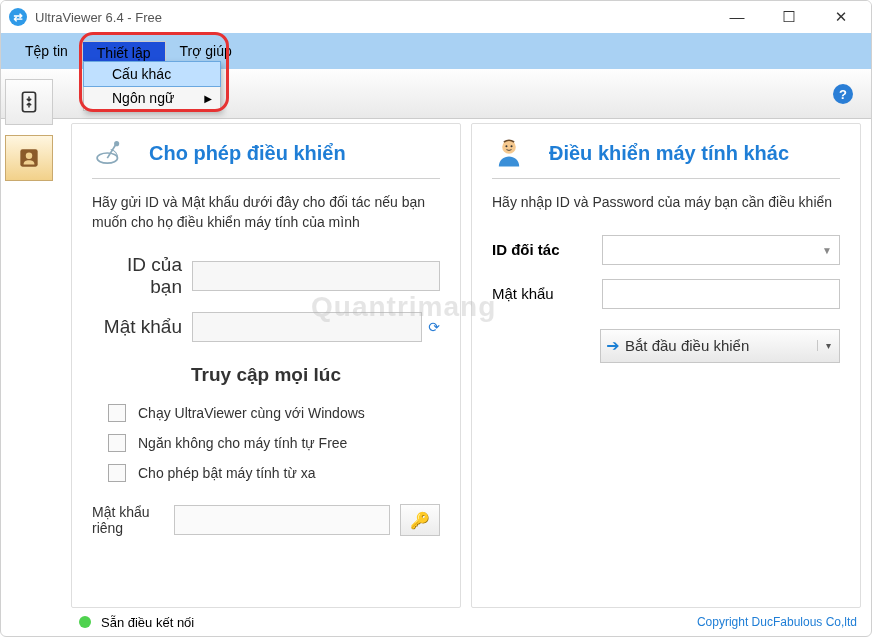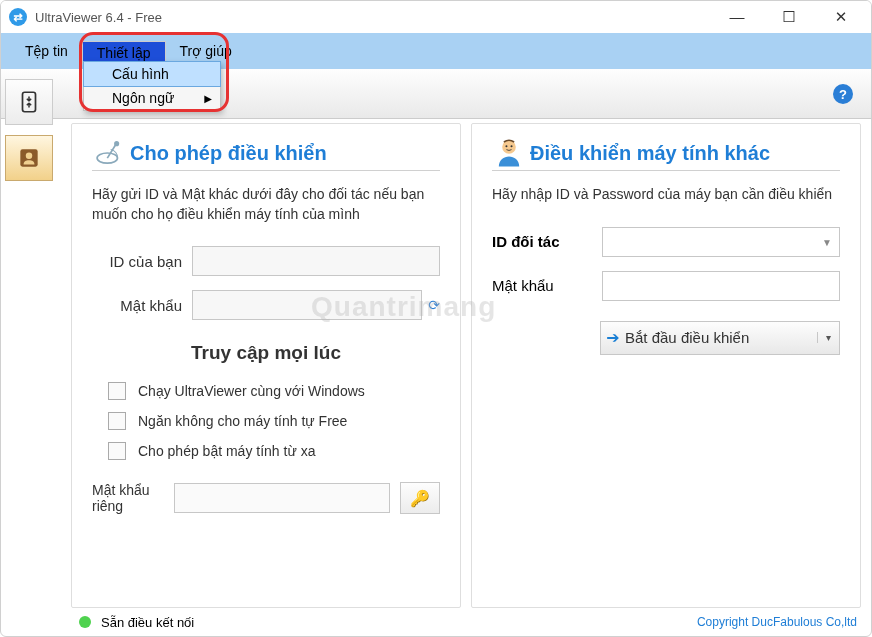--- a/index.html
+++ b/index.html
@@ -34,28 +34,28 @@
 
 .sidebar { position: absolute; left: 4px; top: 72px; width: 56px; display: flex; flex-direction: column; gap: 10px; padding-top: 6px; }
 .sidebar .s-item { width: 48px; height: 46px; border: 1px solid #ccc; background: linear-gradient(#fdfdfd,#ececec); display: flex; align-items: center; justify-content: center; cursor: pointer; }
 .sidebar .s-item.active { border: 1px solid #c9a96e; background: linear-gradient(#fff6e0,#f2d18a); }
 .sidebar svg { width: 26px; height: 26px; }
 
 
 .main { position: absolute; top: 122px; left: 70px; right: 10px; bottom: 28px; display: flex; gap: 10px; }
 .panel { flex: 1; border: 1px solid #dedede; background: #fff; border-radius: 2px; padding: 12px 20px 16px 20px; }
 
-.panel-header { display: flex; align-items: center; gap: 4px; border-bottom: 1.5px solid #d0d0d0; margin-bottom: 14px; }
+.panel-header { display: flex; align-items: center; gap: 23px; border-bottom: 1.5px solid #d0d0d0; padding-bottom: 8px; margin-bottom: 14px; }
 .panel-header .ph-icon { width: 34px; height: 34px; }
 .panel-header .ph-title { color: #1f7ed6; font-size: 20px; font-weight: 600; }
 
 .panel-desc { font-size: 14px; color: #333; line-height: 1.4; margin-bottom: 22px; }
 
 .field-row { display: flex; align-items: center; margin-bottom: 14px; }
-.field-row label { font-size: 15px; color: #333; width: 100px; text-align: right; padding-right: 10px; }
+.field-row label { font-size: 19px; color: #333; width: 100px; text-align: right; padding-right: 10px; }
 .field-row input[type="text"], .field-row input[type="password"] { flex: 1; height: 30px; border: 1px solid #c7c7c7; background: #f7f7f7; padding: 0 8px; font-size: 14px; }
 .refresh-icon { color: #2a7ed6; margin-left: 6px; cursor: pointer; font-size: 14px; }
 
 .section-title { text-align: center; font-size: 19px; font-weight: 600; color: #333; margin: 22px 0 18px; }
 
 .check-row { display: flex; align-items: center; margin-bottom: 12px; font-size: 14px; color: #333; }
 .check-row .cb { width: 18px; height: 18px; border: 1px solid #aaa; background: #fafafa; margin-right: 12px; margin-left: 16px; cursor: pointer; }
 
 .priv-row { display: flex; align-items: center; margin-top: 22px; gap: 10px; }
 .priv-row label { font-size: 14px; color: #333; width: 72px; }
@@ -100,21 +100,21 @@
   <div class="menu-item">Tệp tin</div>
   <div class="menu-item open">Thiết lập</div>
   <div class="menu-item">Trợ giúp</div>
 </div>
 
 <div class="toolbar-strip">
   <div class="help-icon">?</div>
 </div>
 
 <div class="dropdown">
-  <div class="dd-item selected">Cấu hình</div>
+  <div class="dd-item selected">Cấu khác</div>
   <div class="dd-item">
     <span>Ngôn ngữ</span>
     <span class="arrow-r">▶</span>
   </div>
 </div>
 
 <div class="red-highlight hl1"></div>
 
 <div class="sidebar">
   <div class="s-item">
@@ -137,21 +137,21 @@
   <div class="panel">
     <div class="panel-header">
       <svg class="ph-icon" viewBox="0 0 40 40">
           <ellipse cx="18" cy="26" rx="12" ry="6" fill="none" stroke="#8aa9bb" stroke-width="2"></ellipse>
           <path d="M18 26 L28 10" stroke="#8aa9bb" stroke-width="2"></path>
           <circle cx="29" cy="9" r="3" fill="#8aa9bb"></circle>
           <path d="M22 16 Q 30 18 30 26" stroke="#8aa9bb" stroke-width="1.2" fill="none"></path>
         </svg>
       <div class="ph-title">Cho phép điều khiển</div>
     </div>
-    <div class="panel-desc">Hãy gửi ID và Mật khác dưới đây cho đối tác nếu bạn muốn cho họ điều khiển máy tính của mình</div>
+    <div class="panel-desc">Hãy gửi ID và Mật khẩu dưới đây cho đối tác nếu bạn muốn cho họ điều khiển máy tính của mình</div>
 
     <div class="field-row">
       <label>ID của bạn</label>
       <input type="text" value="" style="">
     </div>
     <div class="field-row">
       <label>Mật khẩu</label>
       <input type="text" value="" style="">
       <span class="refresh-icon">⟳</span>
     </div>

